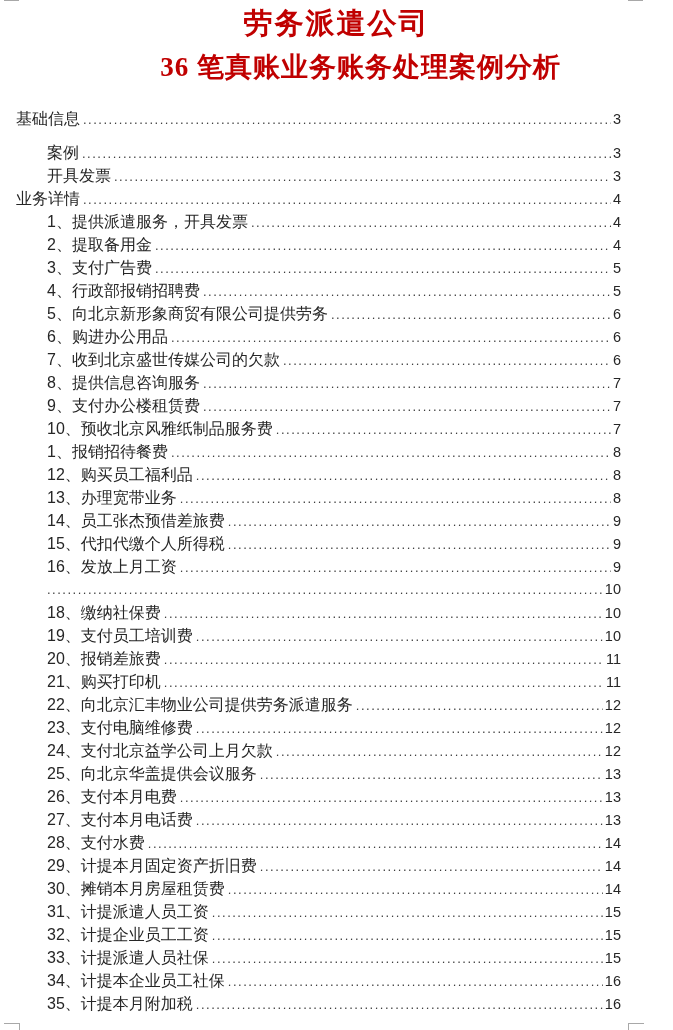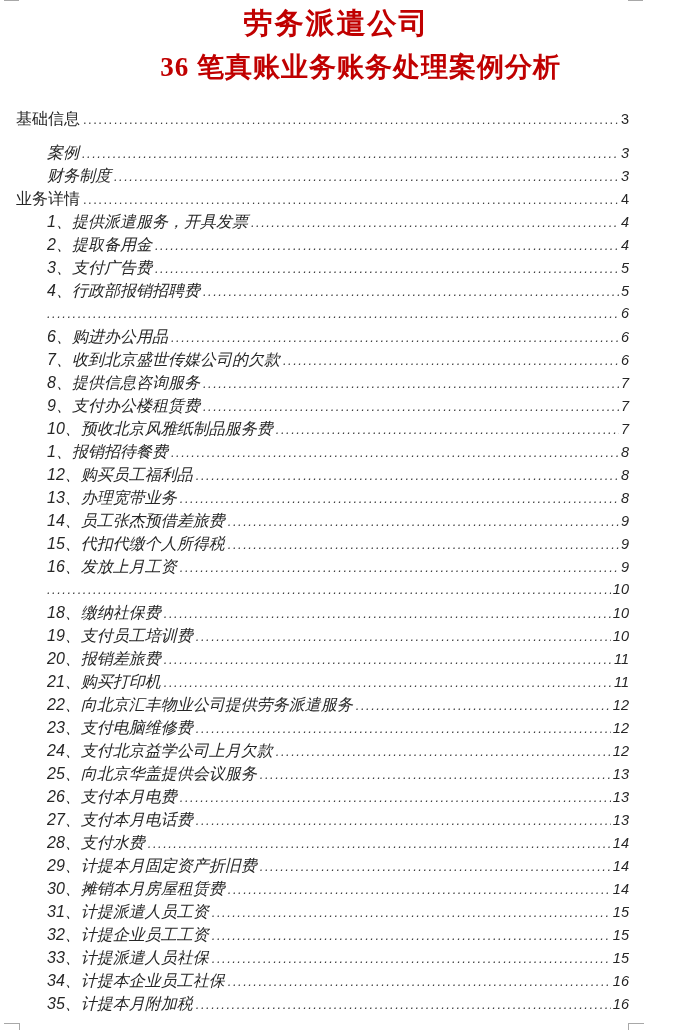--- a/index.html
+++ b/index.html
@@ -53,33 +53,33 @@
     letter-spacing: 1px;
     color: var(--title-red);
     margin-top: 10px;
     padding-left: 48px;
   }
 
   .toc {
     position: absolute;
     top: 107px;
     left: 16px;
-    right: 44px;
+    right: 52px;
     color: var(--body-text);
   }
   .toc-row {
     display: flex;
     align-items: baseline;
     height: 23px;
     line-height: 23px;
     font-size: 16px;
     cursor: pointer;
   }
   .toc-row.level-1 { font-weight: 500; }
-  .toc-row.level-2 { padding-left: 31px; font-style: italic; }
+  .toc-row.level-2 { padding-left: 31px; }
   .toc-row.gap-after { margin-bottom: 11px; }
   .toc-label {
     white-space: nowrap;
     padding-right: 3px;
     flex: 0 0 auto;
   }
   .toc-dots {
     flex: 1 1 0;
     min-width: 0;
     overflow: hidden;
@@ -114,21 +114,21 @@
         <span class="toc-label">基础信息</span>
         <span class="toc-dots">....................................................................................................................................................................................................................................................................</span>
         <span class="toc-page">3</span>
       </div>
       <div class="toc-row level-2">
         <span class="toc-label">案例</span>
         <span class="toc-dots">....................................................................................................................................................................................................................................................................</span>
         <span class="toc-page">3</span>
       </div>
       <div class="toc-row level-2">
-        <span class="toc-label">财务制度</span>
+        <span class="toc-label">开具发票</span>
         <span class="toc-dots">....................................................................................................................................................................................................................................................................</span>
         <span class="toc-page">3</span>
       </div>
       <div class="toc-row level-1">
         <span class="toc-label">业务详情</span>
         <span class="toc-dots">....................................................................................................................................................................................................................................................................</span>
         <span class="toc-page">4</span>
       </div>
       <div class="toc-row level-2">
         <span class="toc-label">1、提供派遣服务，开具发票</span>
@@ -144,20 +144,21 @@
         <span class="toc-label">3、支付广告费</span>
         <span class="toc-dots">....................................................................................................................................................................................................................................................................</span>
         <span class="toc-page">5</span>
       </div>
       <div class="toc-row level-2">
         <span class="toc-label">4、行政部报销招聘费</span>
         <span class="toc-dots">....................................................................................................................................................................................................................................................................</span>
         <span class="toc-page">5</span>
       </div>
       <div class="toc-row level-2">
+        <span class="toc-label">5、向北京新形象商贸有限公司提供劳务</span>
         <span class="toc-dots">....................................................................................................................................................................................................................................................................</span>
         <span class="toc-page">6</span>
       </div>
       <div class="toc-row level-2">
         <span class="toc-label">6、购进办公用品</span>
         <span class="toc-dots">....................................................................................................................................................................................................................................................................</span>
         <span class="toc-page">6</span>
       </div>
       <div class="toc-row level-2">
         <span class="toc-label">7、收到北京盛世传媒公司的欠款</span>

